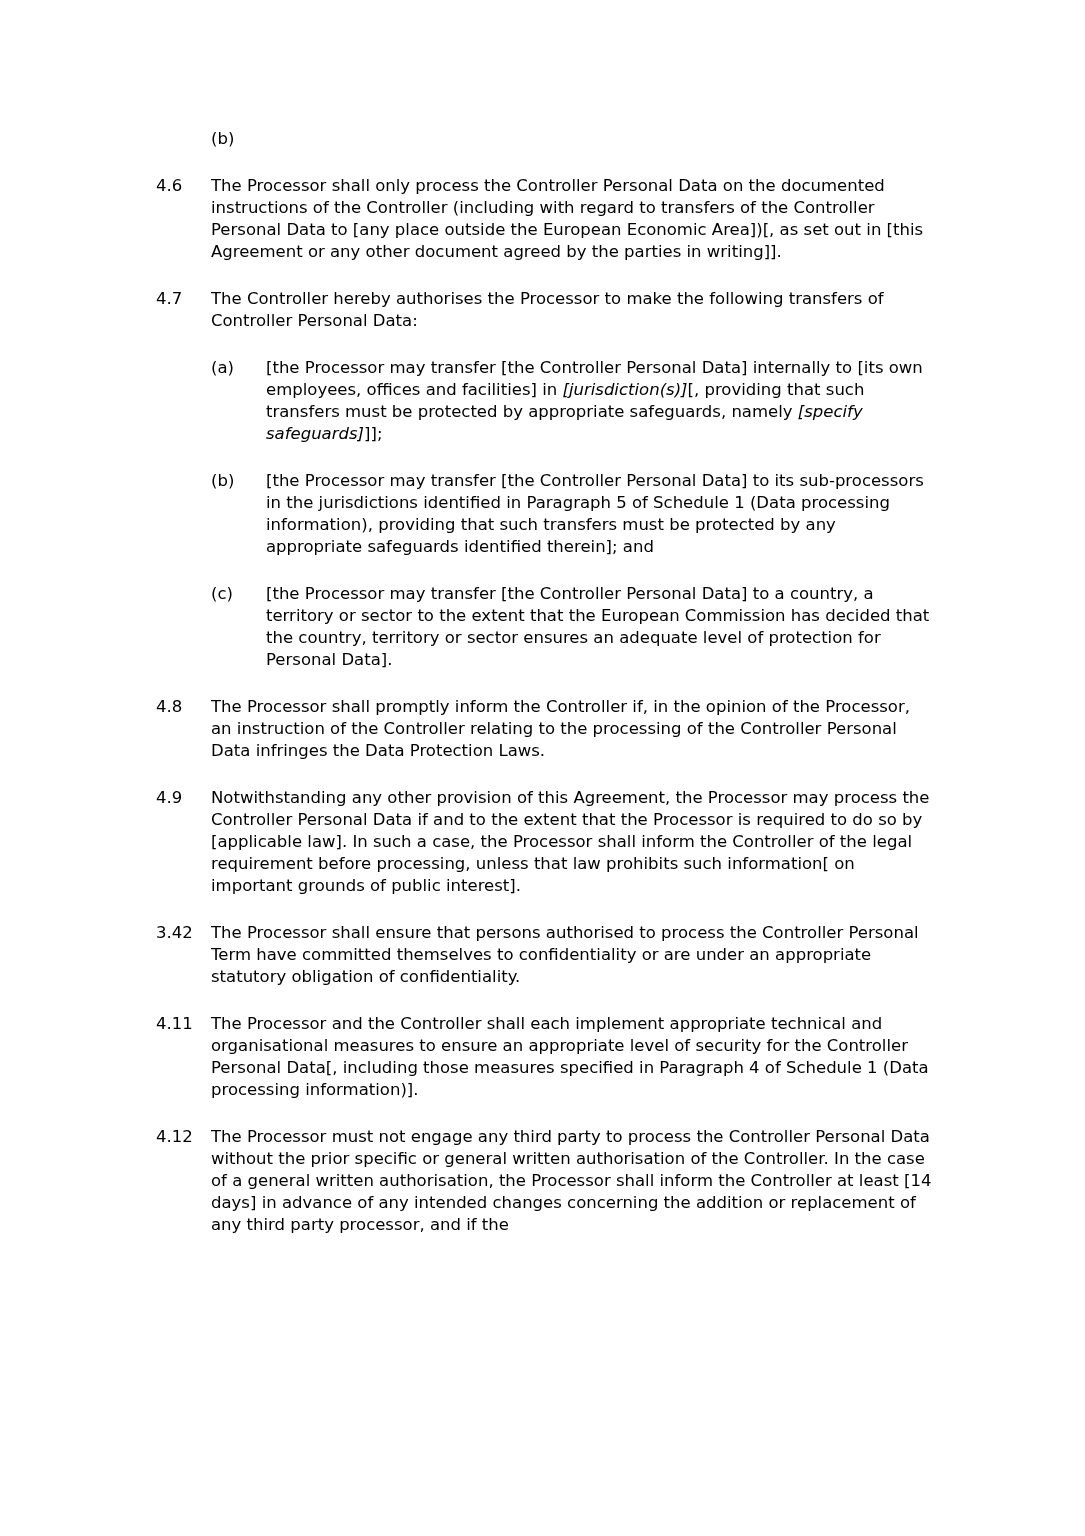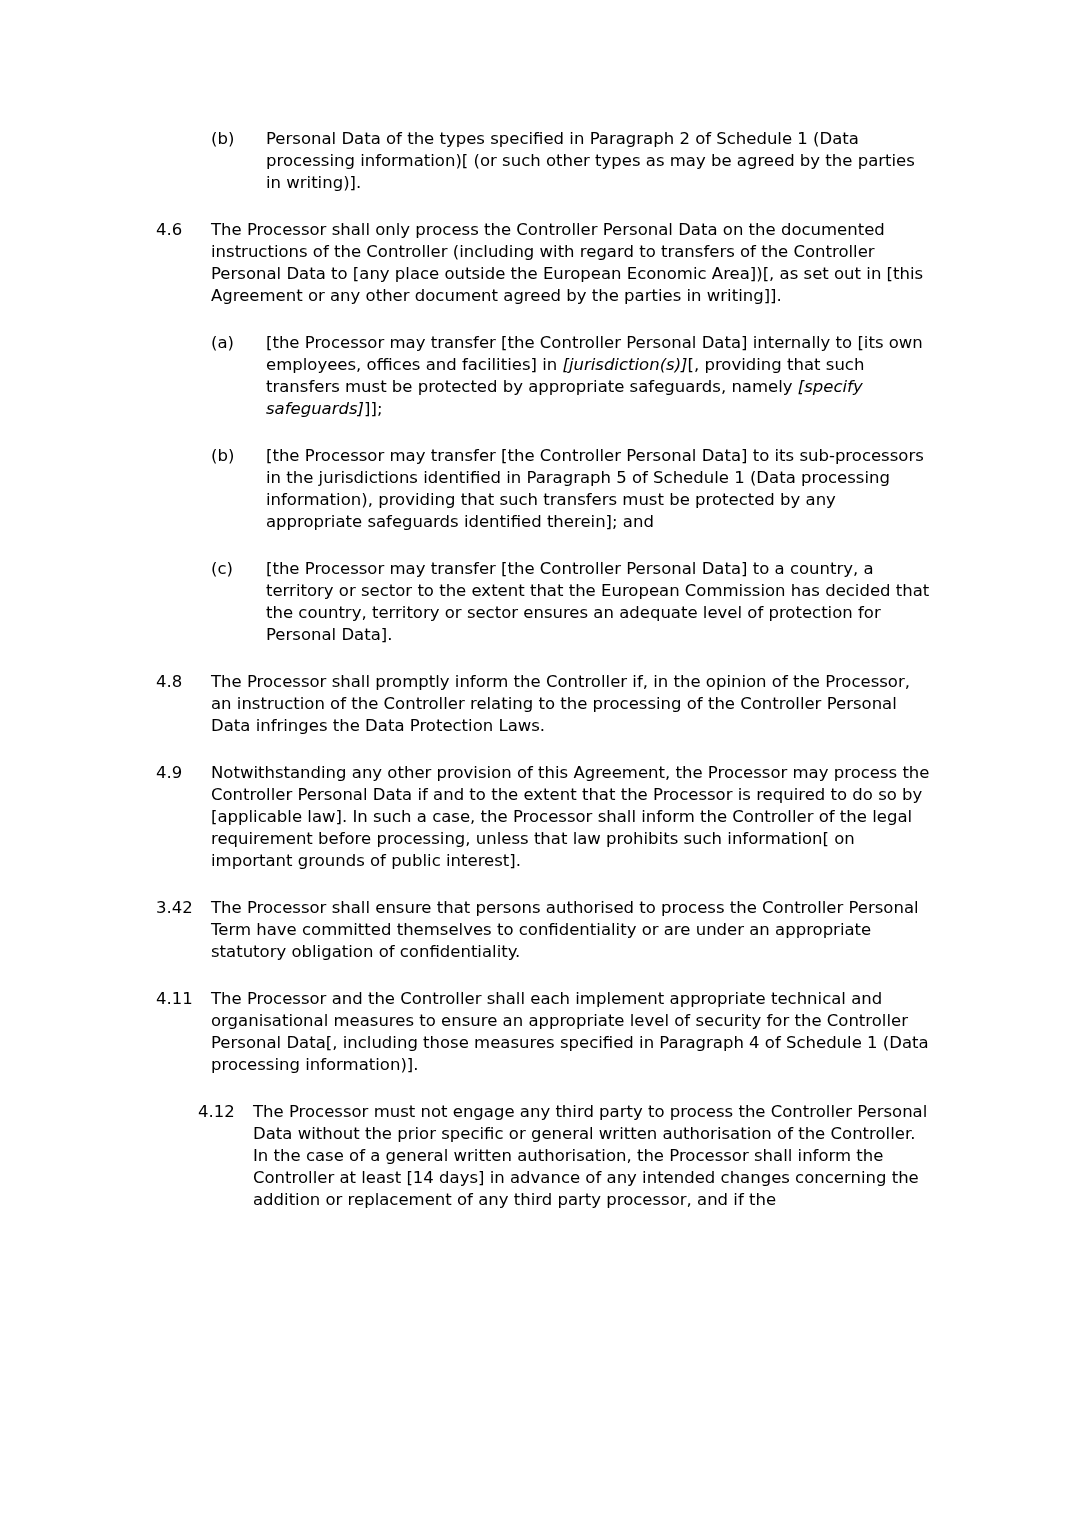--- a/index.html
+++ b/index.html
@@ -23,21 +23,21 @@
     top: 128px;
     width: 776px;
     font-size: 16.5px;
     line-height: 22px;
   }
   .block {
     display: flex;
     align-items: flex-start;
     margin-bottom: 25px;
   }
-  .block:last-child { margin-bottom: 0; margin-left: 42px; }
+  .block:last-child { margin-bottom: 0; }
   .num {
     flex: 0 0 55px;
     width: 55px;
   }
   .sub { padding-left: 55px; }
   .marker {
     flex: 0 0 55px;
     width: 55px;
   }
   .note { padding-left: 55px; }
@@ -48,30 +48,33 @@
   .italic { font-style: italic; text-align: center; }
 </style>
 </head>
 <body>
 
 <div class="page">
   <div class="content">
 
     <div class="block sub">
       <span class="marker">(b)</span>
-      <p class="body"><span>Personal Data of the types specified in Paragraph 2 of Schedule 1 (Data processing information)[ (or such other types as may be agreed by the parties in writing)].</span></p>
     </div>
 
 
 
     <div class="block clause">
       <span class="num">4.6</span>
       <p class="body"><span>The Processor shall only process the Controller Personal Data on the documented instructions of the Controller (including with regard to transfers of the Controller Personal Data to [any place outside the European Economic Area])[, as set out in [this Agreement or any other document agreed by the parties in writing]].</span></p>
     </div>
 
+    <div class="block clause">
+      <span class="num">4.7</span>
+      <p class="body"><span>The Controller hereby authorises the Processor to make the following transfers of Controller Personal Data:</span></p>
+    </div>
 
     <div class="block sub">
       <span class="marker">(a)</span>
       <p class="body"><span>[the Processor may transfer [the Controller Personal Data] internally to [its own employees, offices and facilities] in </span><span class="italic">[jurisdiction(s)]</span><span>[, providing that such transfers must be protected by appropriate safeguards, namely </span><span class="italic">[specify safeguards]</span><span>]];</span></p>
     </div>
 
     <div class="block sub">
       <span class="marker">(b)</span>
       <p class="body"><span>[the Processor may transfer [the Controller Personal Data] to its sub-processors in the jurisdictions identified in Paragraph 5 of Schedule 1 (Data processing information), providing that such transfers must be protected by any appropriate safeguards identified therein]; and</span></p>
     </div>

